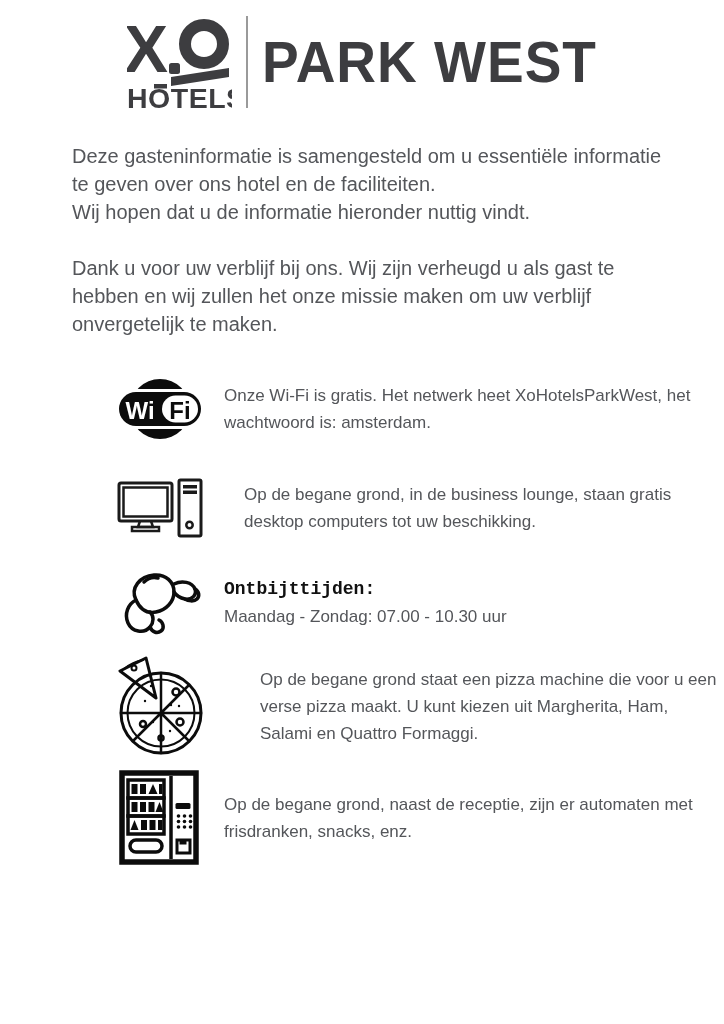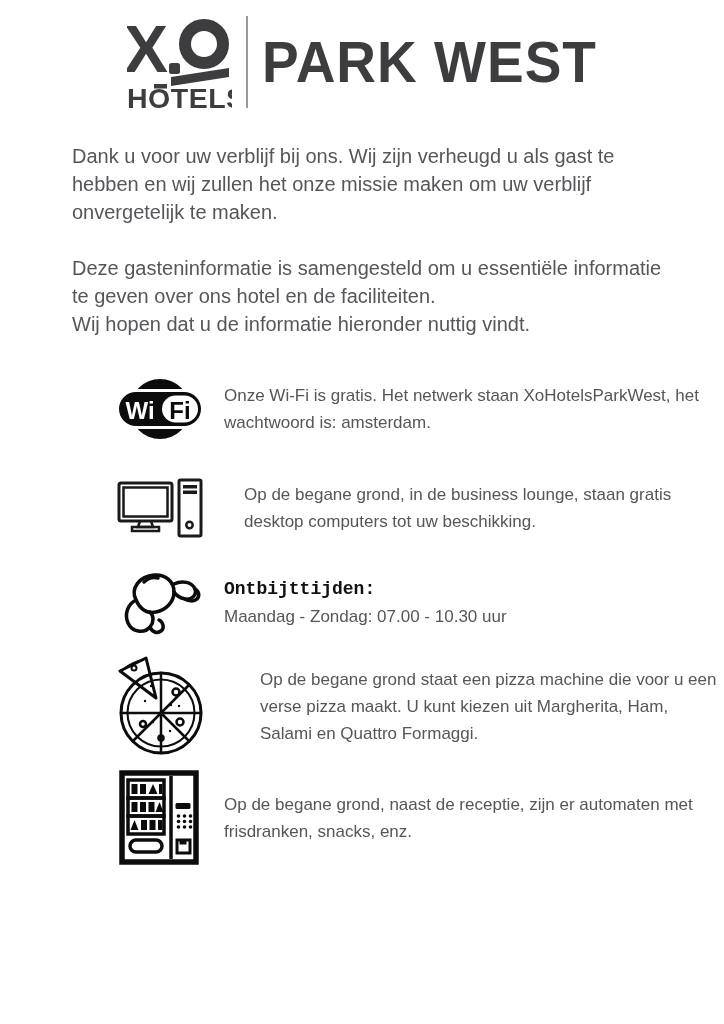--- a/index.html
+++ b/index.html
@@ -63,39 +63,39 @@
       <circle cx="77" cy="30" r="19" fill="none" stroke="#3d3d40" stroke-width="12"></circle>
       <polygon points="44,63 102,54 102,63 44,72" fill="#3d3d40"></polygon>
       <text x="0" y="94" font-family="Liberation Sans, sans-serif" font-size="28.5" font-weight="bold" letter-spacing="0.5" fill="#3d3d40">HOTELS</text>
       <rect x="27" y="70" width="13" height="4.5" fill="#3d3d40"></rect>
     </svg>
     <div class="logo-divider"></div>
     <div class="brand-name">PARK WEST</div>
   </div>
 
   <div class="intro">
-    <p>Dank u voor uw verblijf bij ons. Wij zijn verheugd u als gast te hebben en wij zullen het onze missie maken om uw verblijf onvergetelijk te maken.</p>
     <p>Deze gasteninformatie is samengesteld om u essentiële informatie te geven over ons hotel en de faciliteiten.
 Wij hopen dat u de informatie hieronder nuttig vindt.</p>
+    <p>Dank u voor uw verblijf bij ons. Wij zijn verheugd u als gast te hebben en wij zullen het onze missie maken om uw verblijf onvergetelijk te maken.</p>
   </div>
 
   <div class="info-list">
 
     <div class="info-row mb-wifi">
       <div class="icon-cell">
         <svg width="88" height="62" viewBox="0 0 88 62">
           <circle cx="44" cy="31" r="30" fill="#0c0c0c"></circle>
           <rect x="0" y="11" width="88" height="40" rx="20" fill="#ffffff"></rect>
           <rect x="3" y="14" width="82" height="34" rx="17" fill="#0c0c0c"></rect>
           <rect x="46" y="17.5" width="36" height="27" rx="13.5" fill="#ffffff"></rect>
           <text x="24" y="41" text-anchor="middle" font-family="Liberation Sans, sans-serif" font-size="24" font-weight="bold" fill="#ffffff">Wi</text>
           <text x="64" y="41" text-anchor="middle" font-family="Liberation Sans, sans-serif" font-size="24" font-weight="bold" fill="#0c0c0c">Fi</text>
         </svg>
       </div>
-      <div class="text-cell">Onze Wi-Fi is gratis. Het netwerk staan XoHotelsParkWest, het wachtwoord is: amsterdam.</div>
+      <div class="text-cell">Onze Wi-Fi is gratis. Het netwerk heet XoHotelsParkWest, het wachtwoord is: amsterdam.</div>
     </div>
 
     <div class="info-row mb-comp">
       <div class="icon-cell">
         <svg width="86" height="60" viewBox="0 0 86 60" fill="none" stroke="#1a1a1a" stroke-width="3">
           <rect x="2" y="5" width="53" height="38" rx="2"></rect>
           <rect x="6.5" y="9.5" width="44" height="29" stroke-width="2.5"></rect>
           <path d="M23 43 L21 49 L36 49 L34 43" stroke-width="2.5"></path>
           <rect x="15" y="49" width="27" height="4" stroke-width="2.5"></rect>
           <rect x="62" y="2" width="22" height="56" rx="1.5"></rect>

